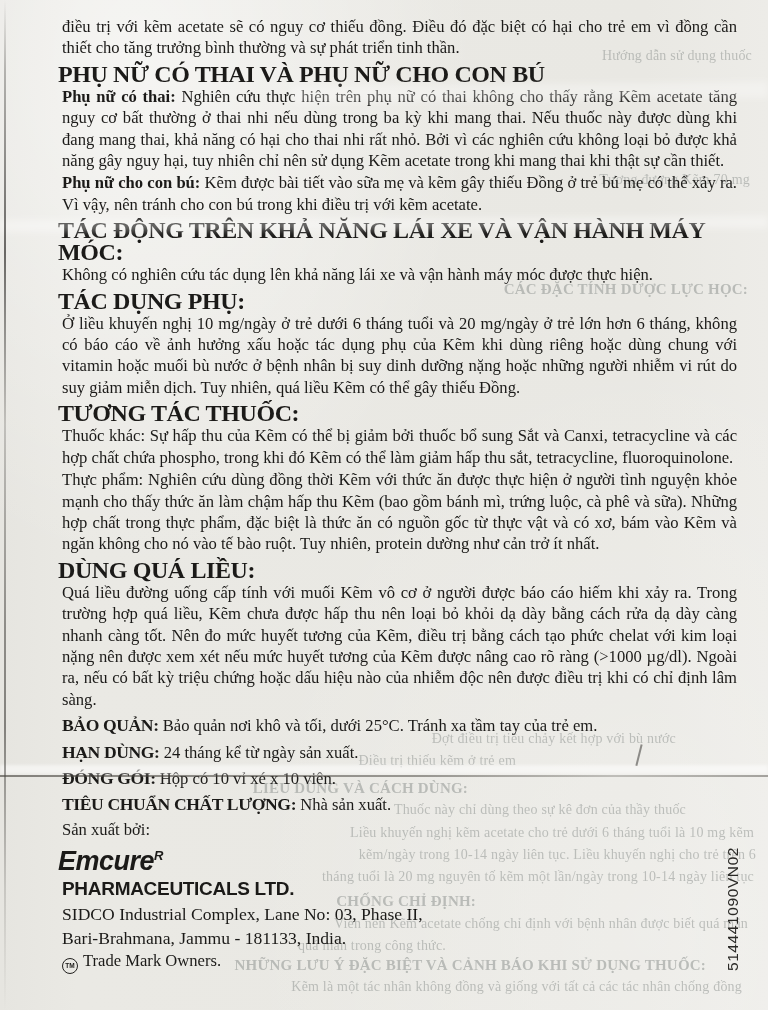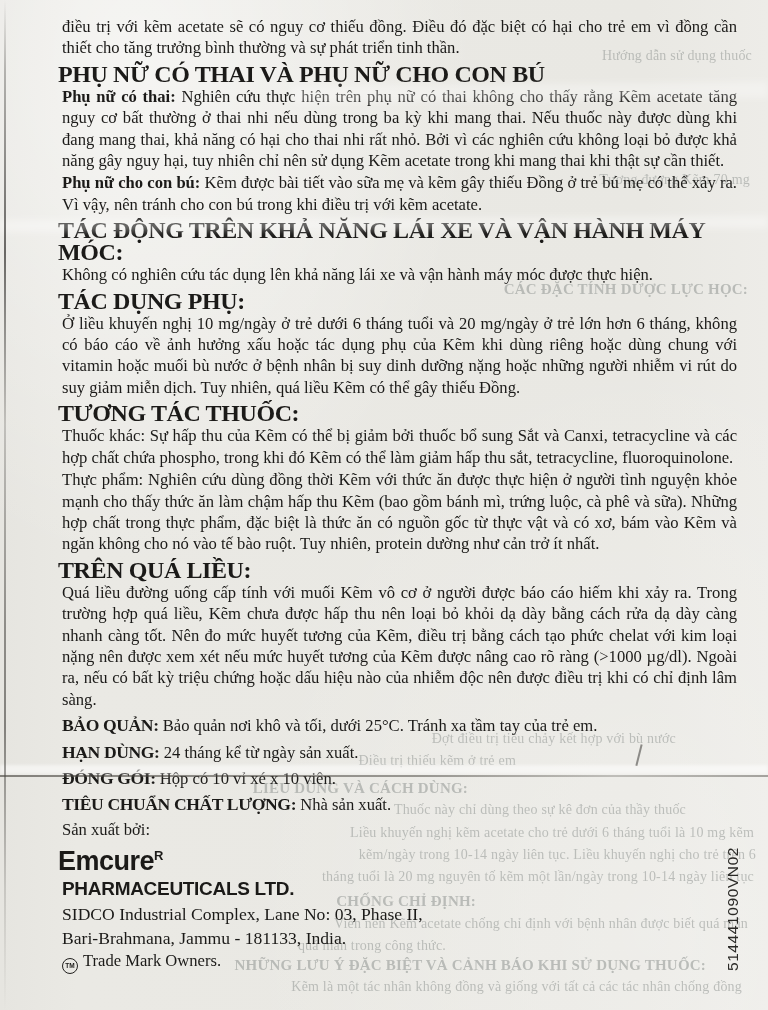--- a/index.html
+++ b/index.html
@@ -29,21 +29,21 @@
 
   
   .content{position:absolute;left:58px;top:16px;width:679px;font-size:16.6px;line-height:21.4px;text-align:justify;}
   .content p{margin:0 0 1px 4px;}
   h2{font-size:24px;line-height:22px;margin:4px 0 1px 0;font-weight:bold;letter-spacing:-.4px;text-align:left;}
   .lbl{font-weight:bold;}
   .notice{font-weight:bold;letter-spacing:-.2px;}
   .kv{margin-top:5px !important;}
   .kv .biglbl{font-weight:bold;font-size:17.6px;letter-spacing:-.4px;}
   .madeby{margin-top:3px !important;text-align:left;}
-  .brand{font-family:"Liberation Sans",sans-serif;font-weight:bold;font-size:27px;line-height:29px;letter-spacing:-.5px;text-align:left;margin:1px 0 2px 0 !important;}
+  .brand{font-family:"Liberation Sans",sans-serif;font-weight:bold;font-size:27px;line-height:29px;letter-spacing:-.5px;text-align:left;margin:1px 0 2px 0 !important;font-style:italic;}
   .brand sup{font-size:13px;font-weight:bold;}
   .company{font-family:"Liberation Sans",sans-serif;font-weight:bold;font-size:19px;line-height:22px;letter-spacing:-.3px;text-align:left;margin-bottom:3px !important;}
   .addr{font-size:17.6px;line-height:22.5px;text-align:left;}
   .tmline{text-align:left;font-size:16.6px;}
   .tm-circle{display:inline-flex;align-items:center;justify-content:center;width:14px;height:14px;border:1.2px solid #22211f;border-radius:50%;font-size:6.5px;font-weight:bold;font-family:"Liberation Sans",sans-serif;vertical-align:-2px;margin-right:5px;}
 
   
   .side-code{position:absolute;left:645px;top:900px;width:176px;text-align:center;
     transform:rotate(-90deg);font-family:"Liberation Sans",sans-serif;font-size:15.5px;
     font-weight:500;letter-spacing:.6px;color:#2a2926;}
@@ -82,21 +82,21 @@
     <h2>TÁC ĐỘNG TRÊN KHẢ NĂNG LÁI XE VÀ VẬN HÀNH MÁY MÓC:</h2>
     <p><span>Không có nghiên cứu tác dụng lên khả năng lái xe và vận hành máy móc được thực hiện.</span></p>
 
     <h2>TÁC DỤNG PHỤ:</h2>
     <p><span>Ở liều khuyến nghị 10 mg/ngày ở trẻ dưới 6 tháng tuổi và 20 mg/ngày ở trẻ lớn hơn 6 tháng, không có báo cáo về ảnh hưởng xấu hoặc tác dụng phụ của Kẽm khi dùng riêng hoặc dùng chung với vitamin hoặc muối bù nước ở bệnh nhân bị suy dinh dưỡng nặng hoặc những người nhiễm vi rút do suy giảm miễn dịch. Tuy nhiên, quá liều Kẽm có thể gây thiếu Đồng.</span></p>
 
     <h2>TƯƠNG TÁC THUỐC:</h2>
     <p><span>Thuốc khác:</span><span> Sự hấp thu của Kẽm có thể bị giảm bởi thuốc bổ sung Sắt và Canxi, tetracycline và các hợp chất chứa phospho, trong khi đó Kẽm có thể làm giảm hấp thu sắt, tetracycline, fluoroquinolone.</span></p>
     <p><span>Thực phẩm:</span><span> Nghiên cứu dùng đồng thời Kẽm với thức ăn được thực hiện ở người tình nguyện khỏe mạnh cho thấy thức ăn làm chậm hấp thu Kẽm (bao gồm bánh mì, trứng luộc, cà phê và sữa). Những hợp chất trong thực phẩm, đặc biệt là thức ăn có nguồn gốc từ thực vật và có xơ, bám vào Kẽm và ngăn không cho nó vào tế bào ruột. Tuy nhiên, protein dường như cản trở ít nhất.</span></p>
 
-    <h2>TRÊN QUÁ LIỀU:</h2>
+    <h2>DÙNG QUÁ LIỀU:</h2>
     <p><span>Quá liều đường uống cấp tính với muối Kẽm vô cơ ở người được báo cáo hiếm khi xảy ra. Trong trường hợp quá liều, Kẽm chưa được hấp thu nên loại bỏ khỏi dạ dày bằng cách rửa dạ dày càng nhanh càng tốt. Nên đo mức huyết tương của Kẽm, điều trị bằng cách tạo phức chelat với kim loại nặng nên được xem xét nếu mức huyết tương của Kẽm được nâng cao rõ ràng (&gt;1000 µg/dl). Ngoài ra, nếu có bất kỳ triệu chứng hoặc dấu hiệu nào của nhiễm độc nên được điều trị khi có chỉ định lâm sàng.</span></p>
 
     <p class="kv"><span class="biglbl">BẢO QUẢN:</span><span> Bảo quản nơi khô và tối, dưới 25°C. Tránh xa tầm tay của trẻ em.</span></p>
     <p class="kv" style="margin-top:11px"><span class="biglbl">HẠN DÙNG:</span><span> 24 tháng kể từ ngày sản xuất.</span></p>
     <p class="kv"><span class="biglbl">ĐÓNG GÓI:</span><span>  Hộp có 10 vỉ xé x 10 viên.</span></p>
     <p class="kv"><span class="biglbl">TIÊU CHUẨN CHẤT LƯỢNG:</span><span> Nhà sản xuất.</span></p>
 
     <p class="madeby"><span>Sản xuất bởi:</span></p>
     <p class="brand"><span>Emcure</span><sup>R</sup></p>
     <p class="company"><span>PHARMACEUTICALS LTD.</span></p>

